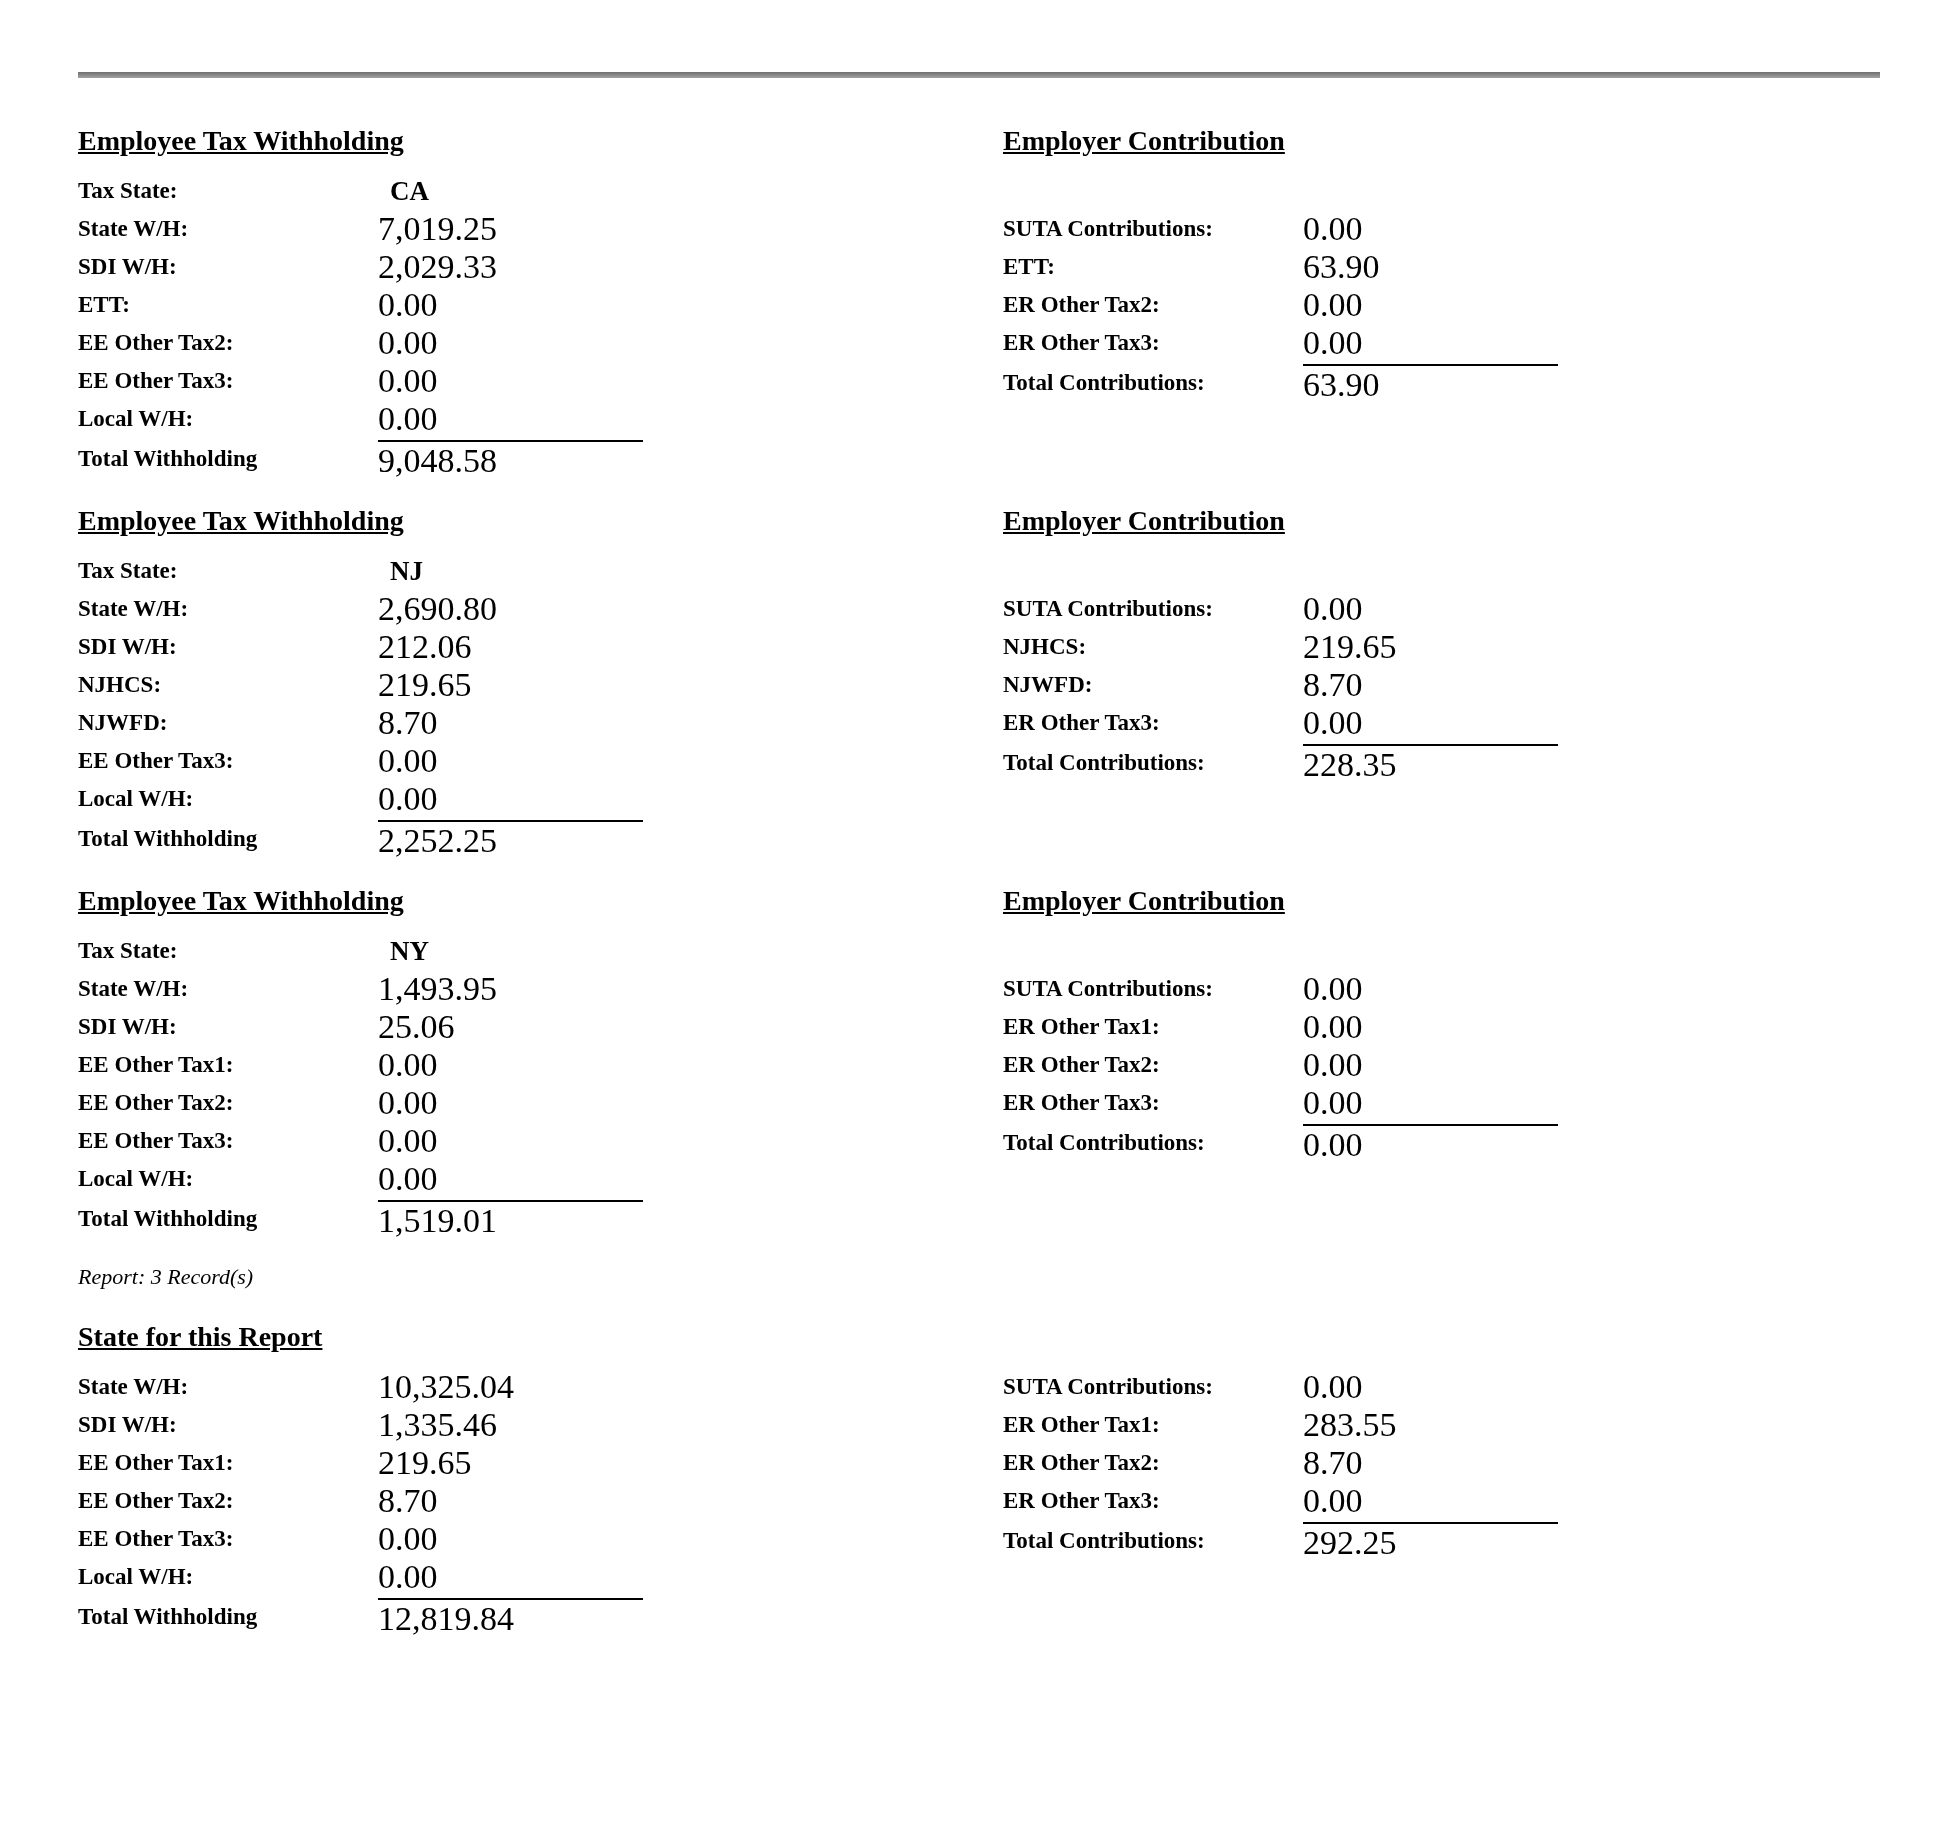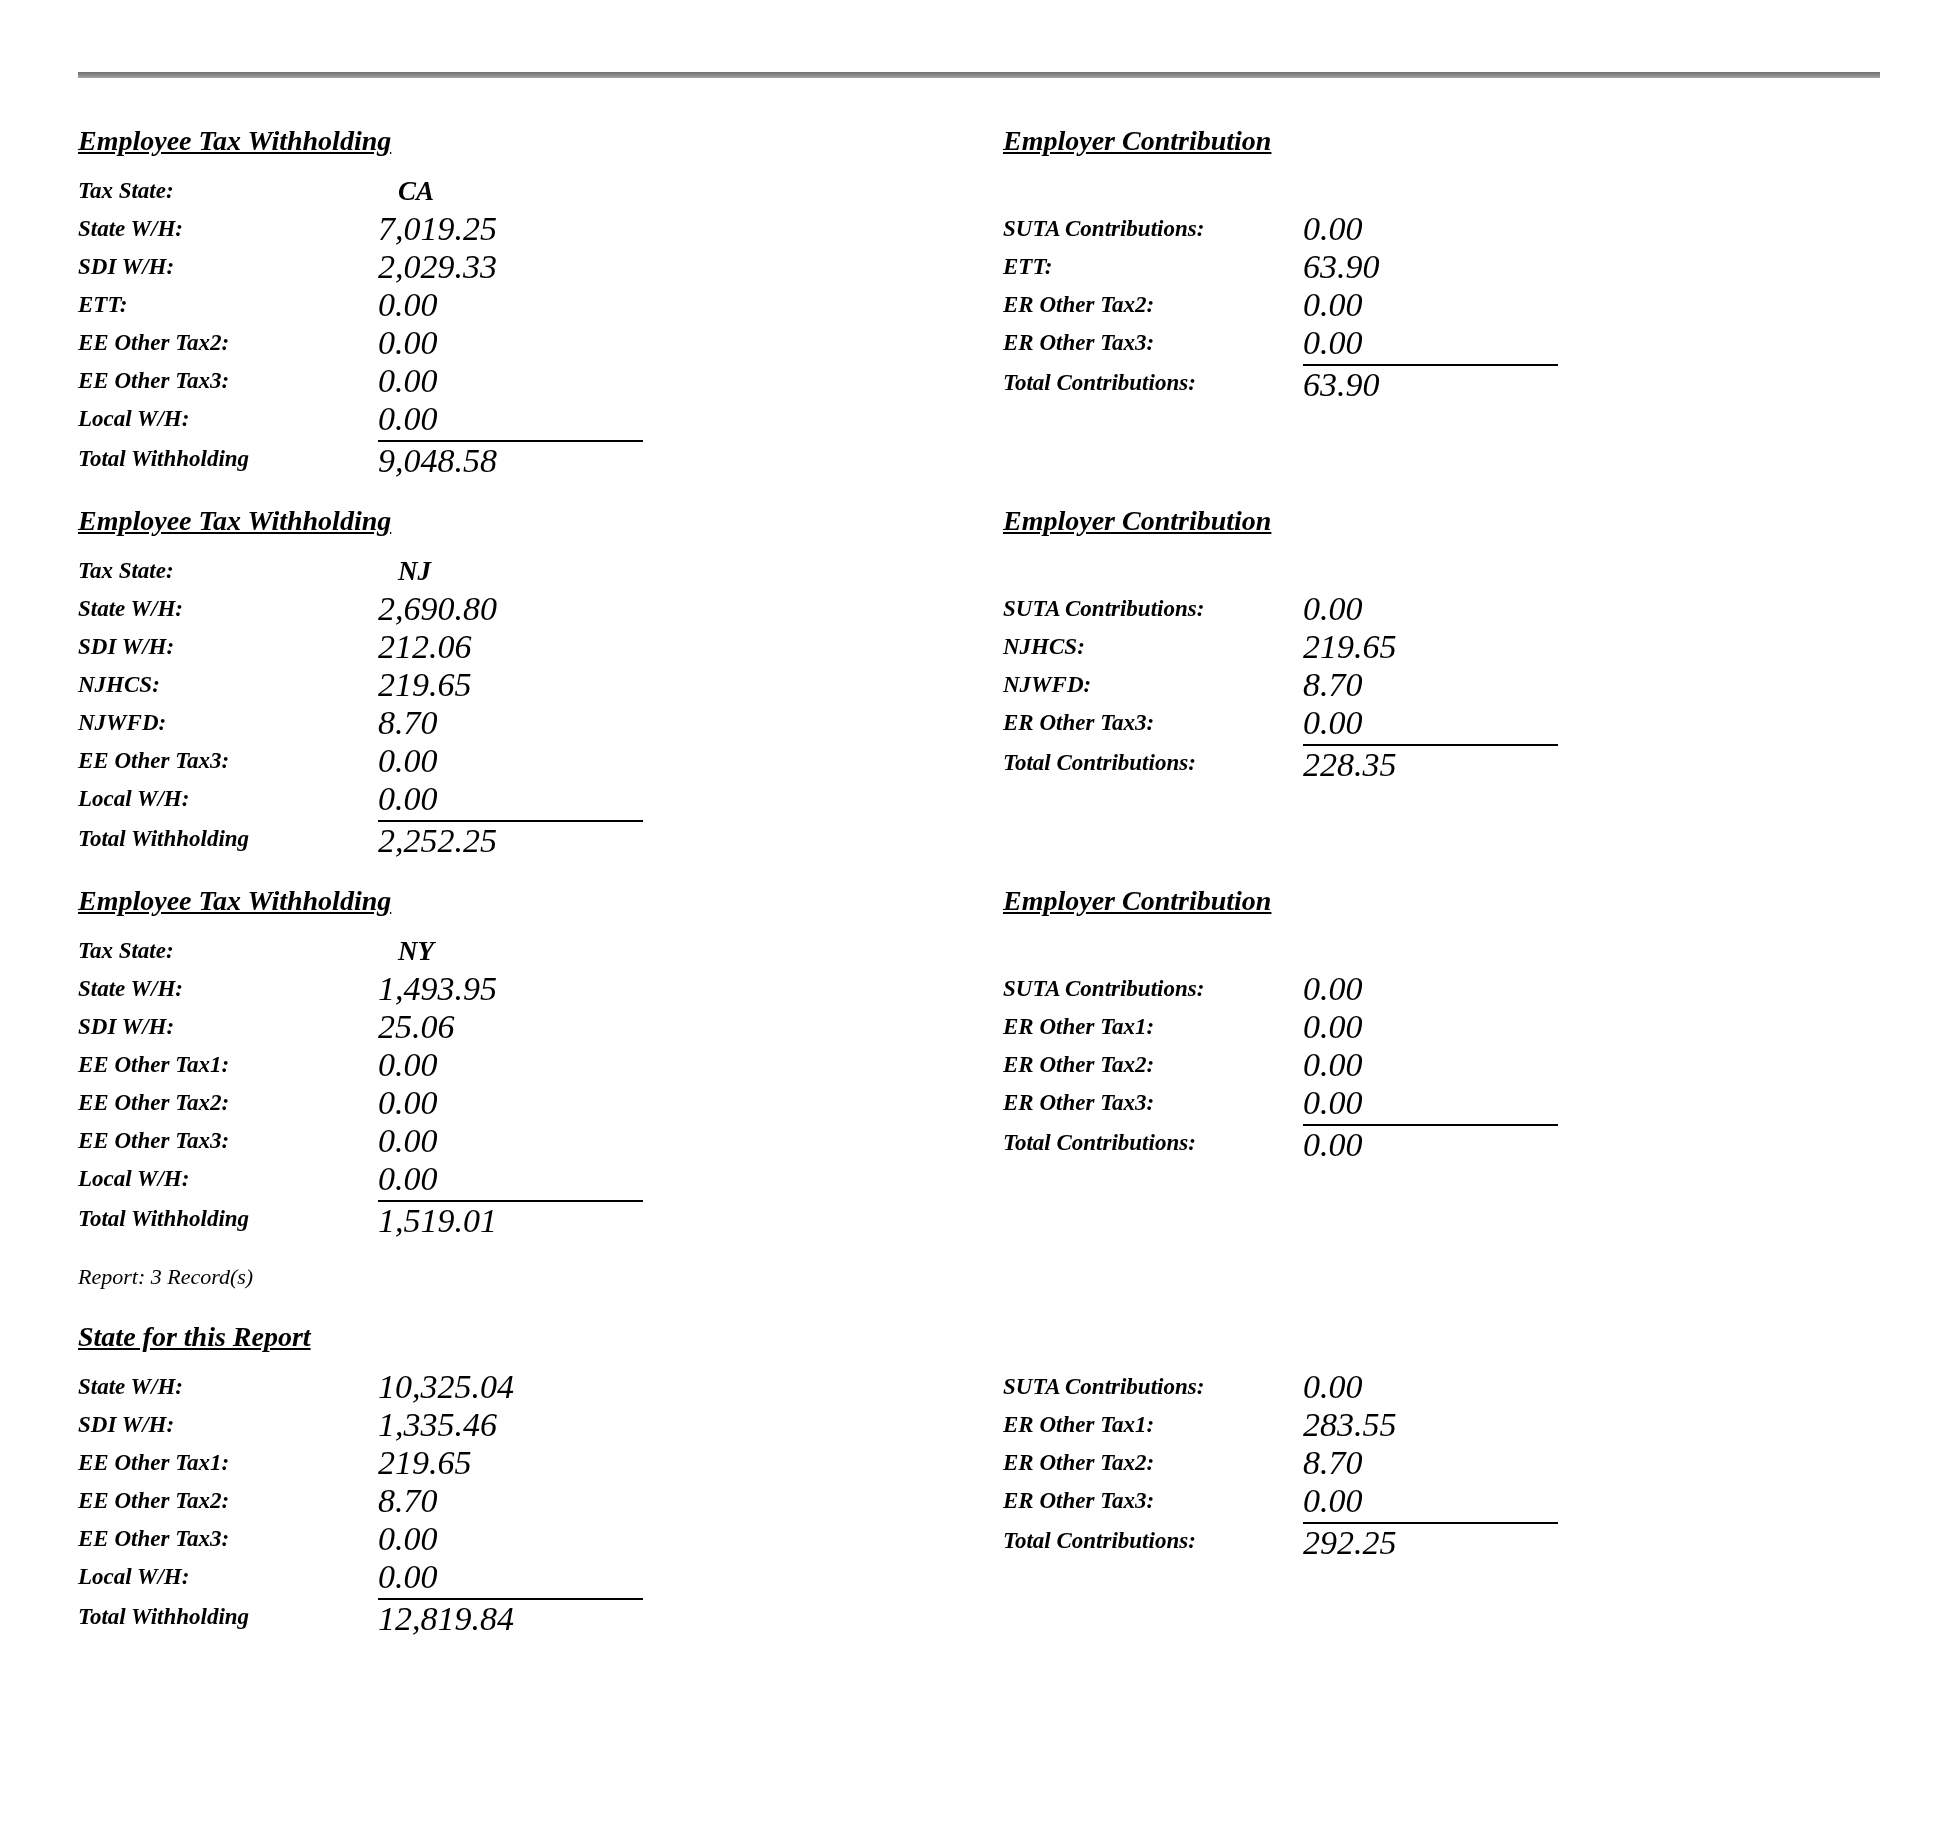--- a/index.html
+++ b/index.html
@@ -23,35 +23,35 @@
     position: absolute; left: 50%; top: 0;
     transform: translateX(-50%);
     text-align: center; white-space: nowrap;
   }
   .company { font-size: 31px; font-weight: bold; line-height: 34px; }
   .title { font-size: 45px; font-weight: bold; margin-top: 10px; line-height: 50px; }
   .hdr-right { position: absolute; right: 0; top: 2px; font-size: 28px; }
   .header-rule { height: 6px; background: linear-gradient(#6f6f6f, #a3a3a3); margin-top: 8px; }
   .report-body { padding-top: 46px; }
 
-  .tax-section { display: flex; margin-bottom: 26px; font-style: italic; }
+  .tax-section { display: flex; margin-bottom: 26px; }
   .col-left  { width: 565px; flex: none; }
   .col-right { width: 560px; flex: none; margin-left: 360px; }
 
   .section-heading {
     font-size: 28px; line-height: 34px; font-weight: bold;
     text-decoration: underline; margin-bottom: 14px; white-space: nowrap;
   }
   .heading-spacer { height: 48px; }
 
   .row { display: flex; height: 38px; line-height: 38px; }
   .lbl { width: 300px; text-align: left; font-weight: bold; font-size: 23px; white-space: nowrap; }
   .val { width: 265px; text-align: left; font-size: 34px; white-space: nowrap; }
   .col-right .val { width: 255px; }
-  .state-val { font-weight: bold; font-size: 27px; margin-left: 20px; }
+  .state-val { font-weight: bold; font-size: 27px; margin-left: 12px; }
   .spacer-row { height: 38px; }
   .total-row { margin-top: 2px; }
   .total-row .val { border-top: 2px solid #000000; }
 
   .report-note { font-style: italic; font-size: 22px; margin: 8px 0 30px 0; }
 </style>
 </head>
 <body>
 
 <main class="page">

